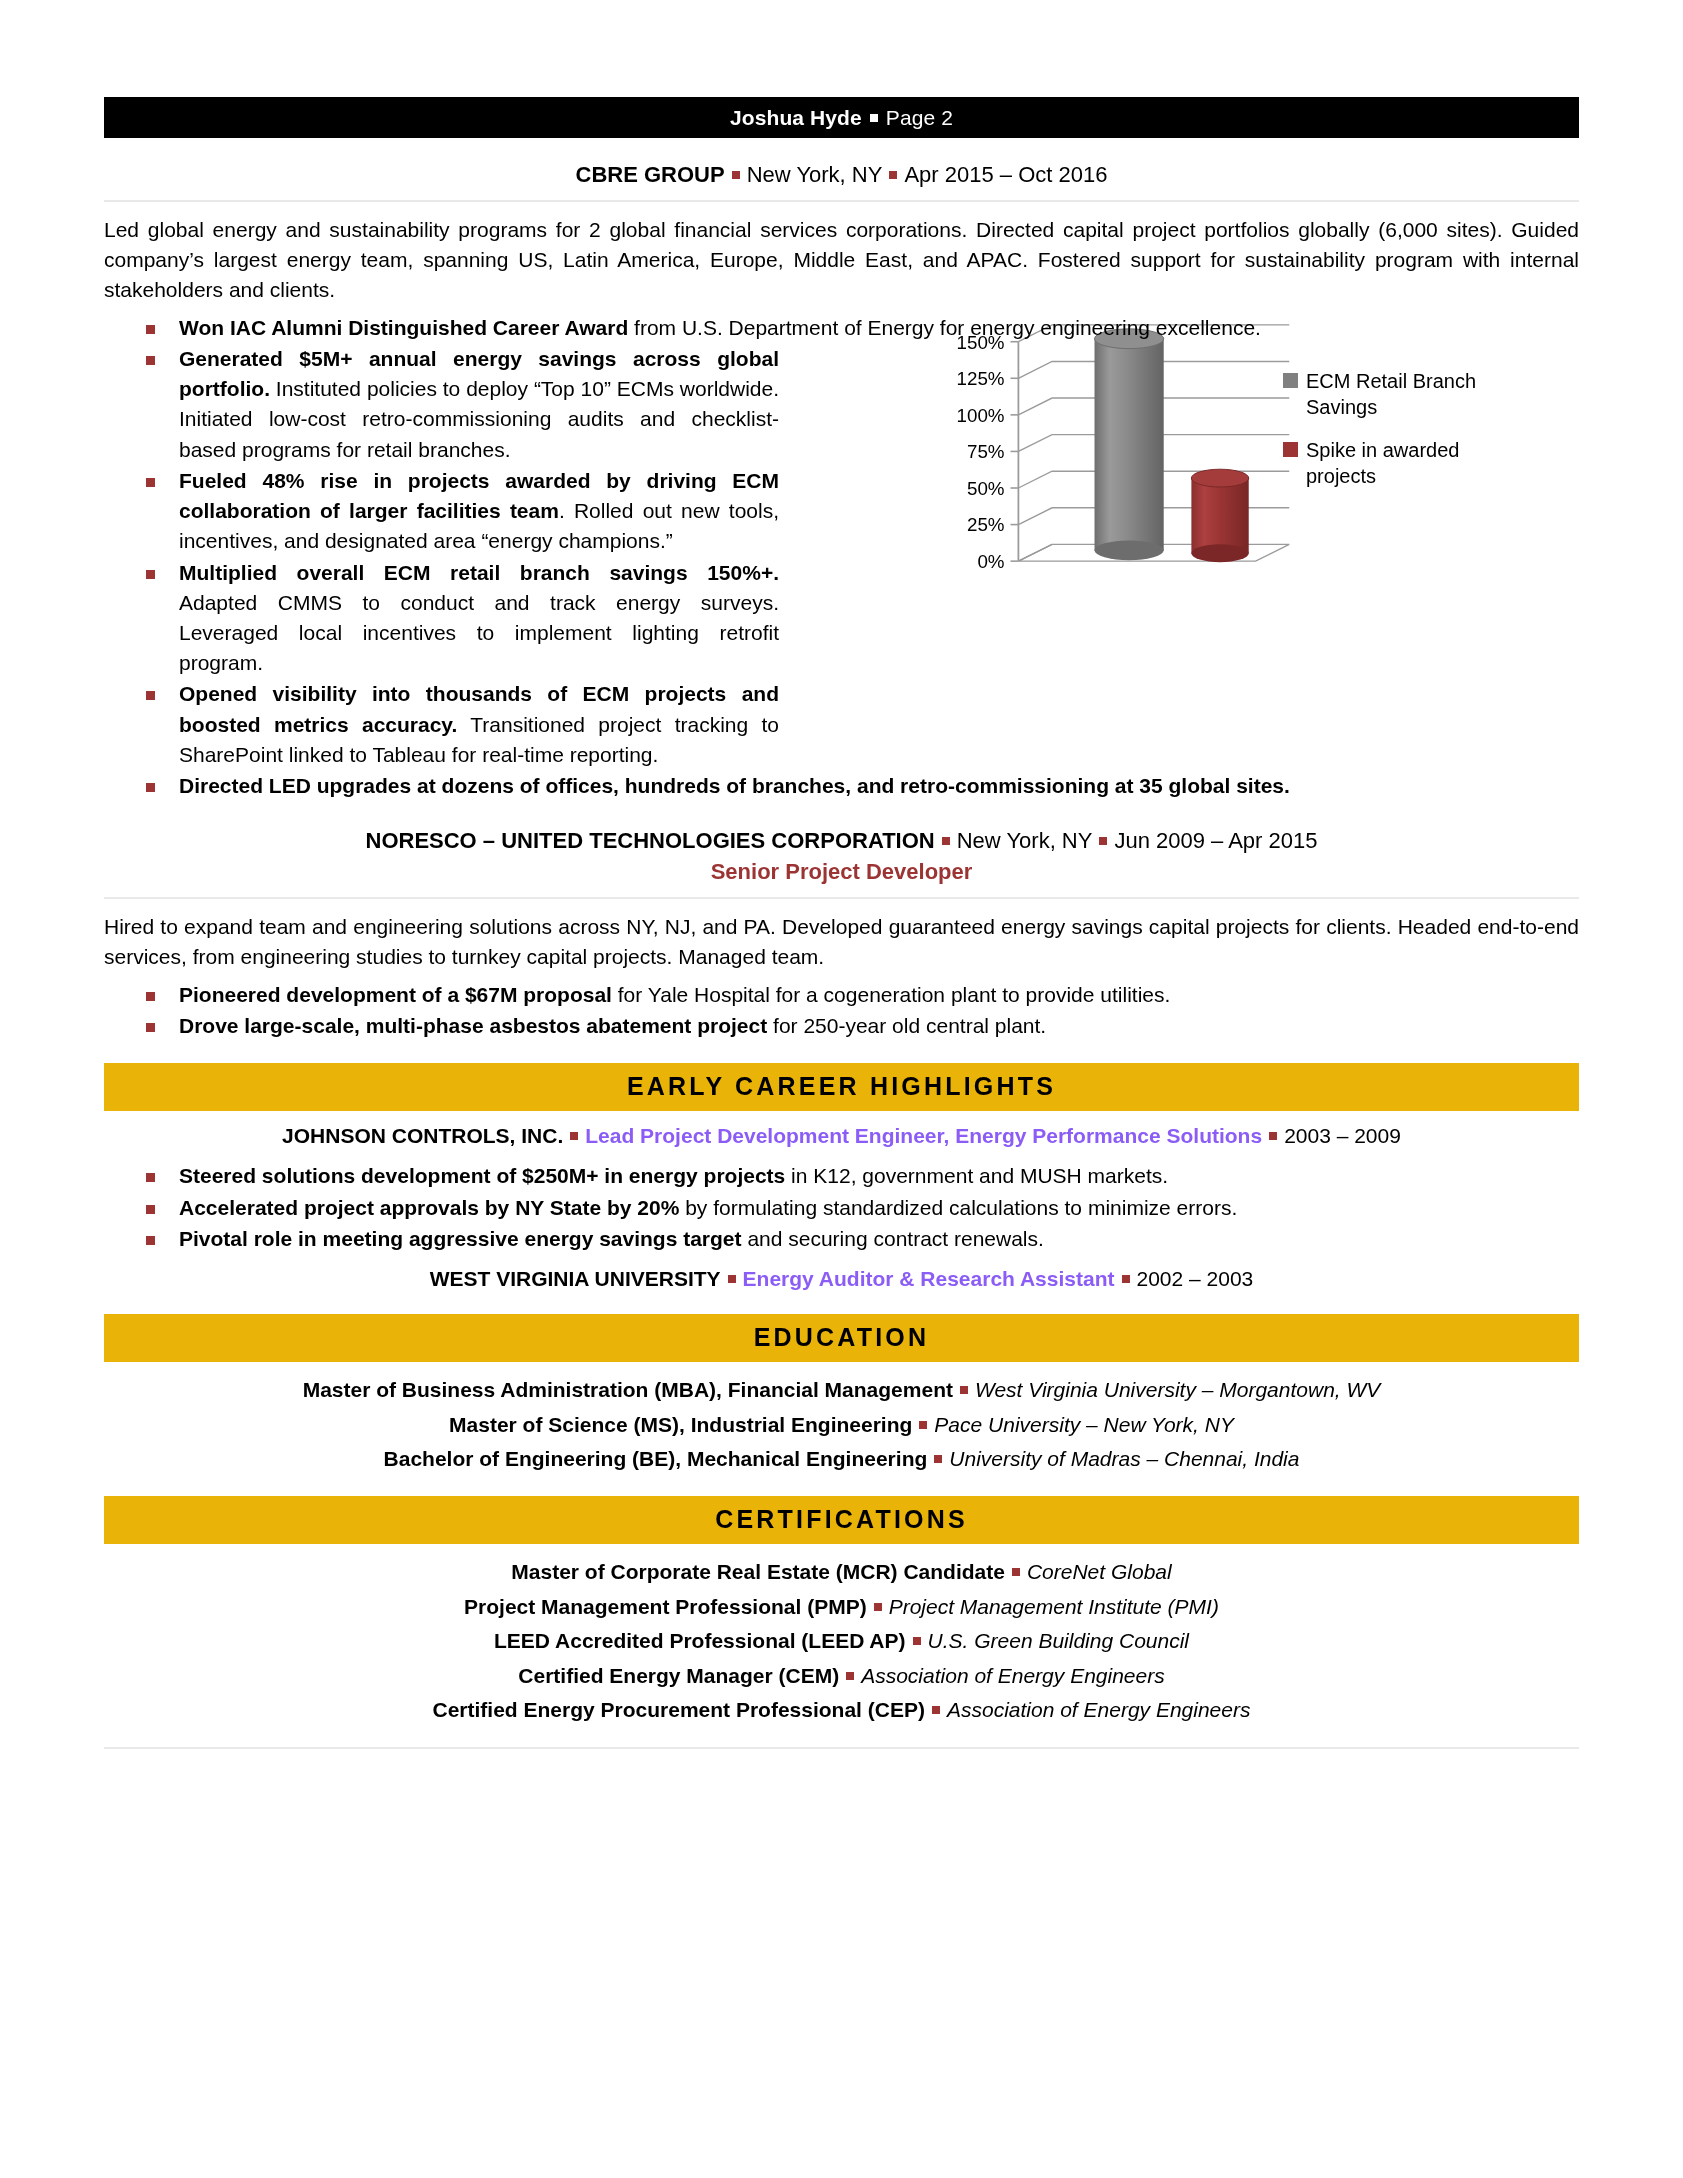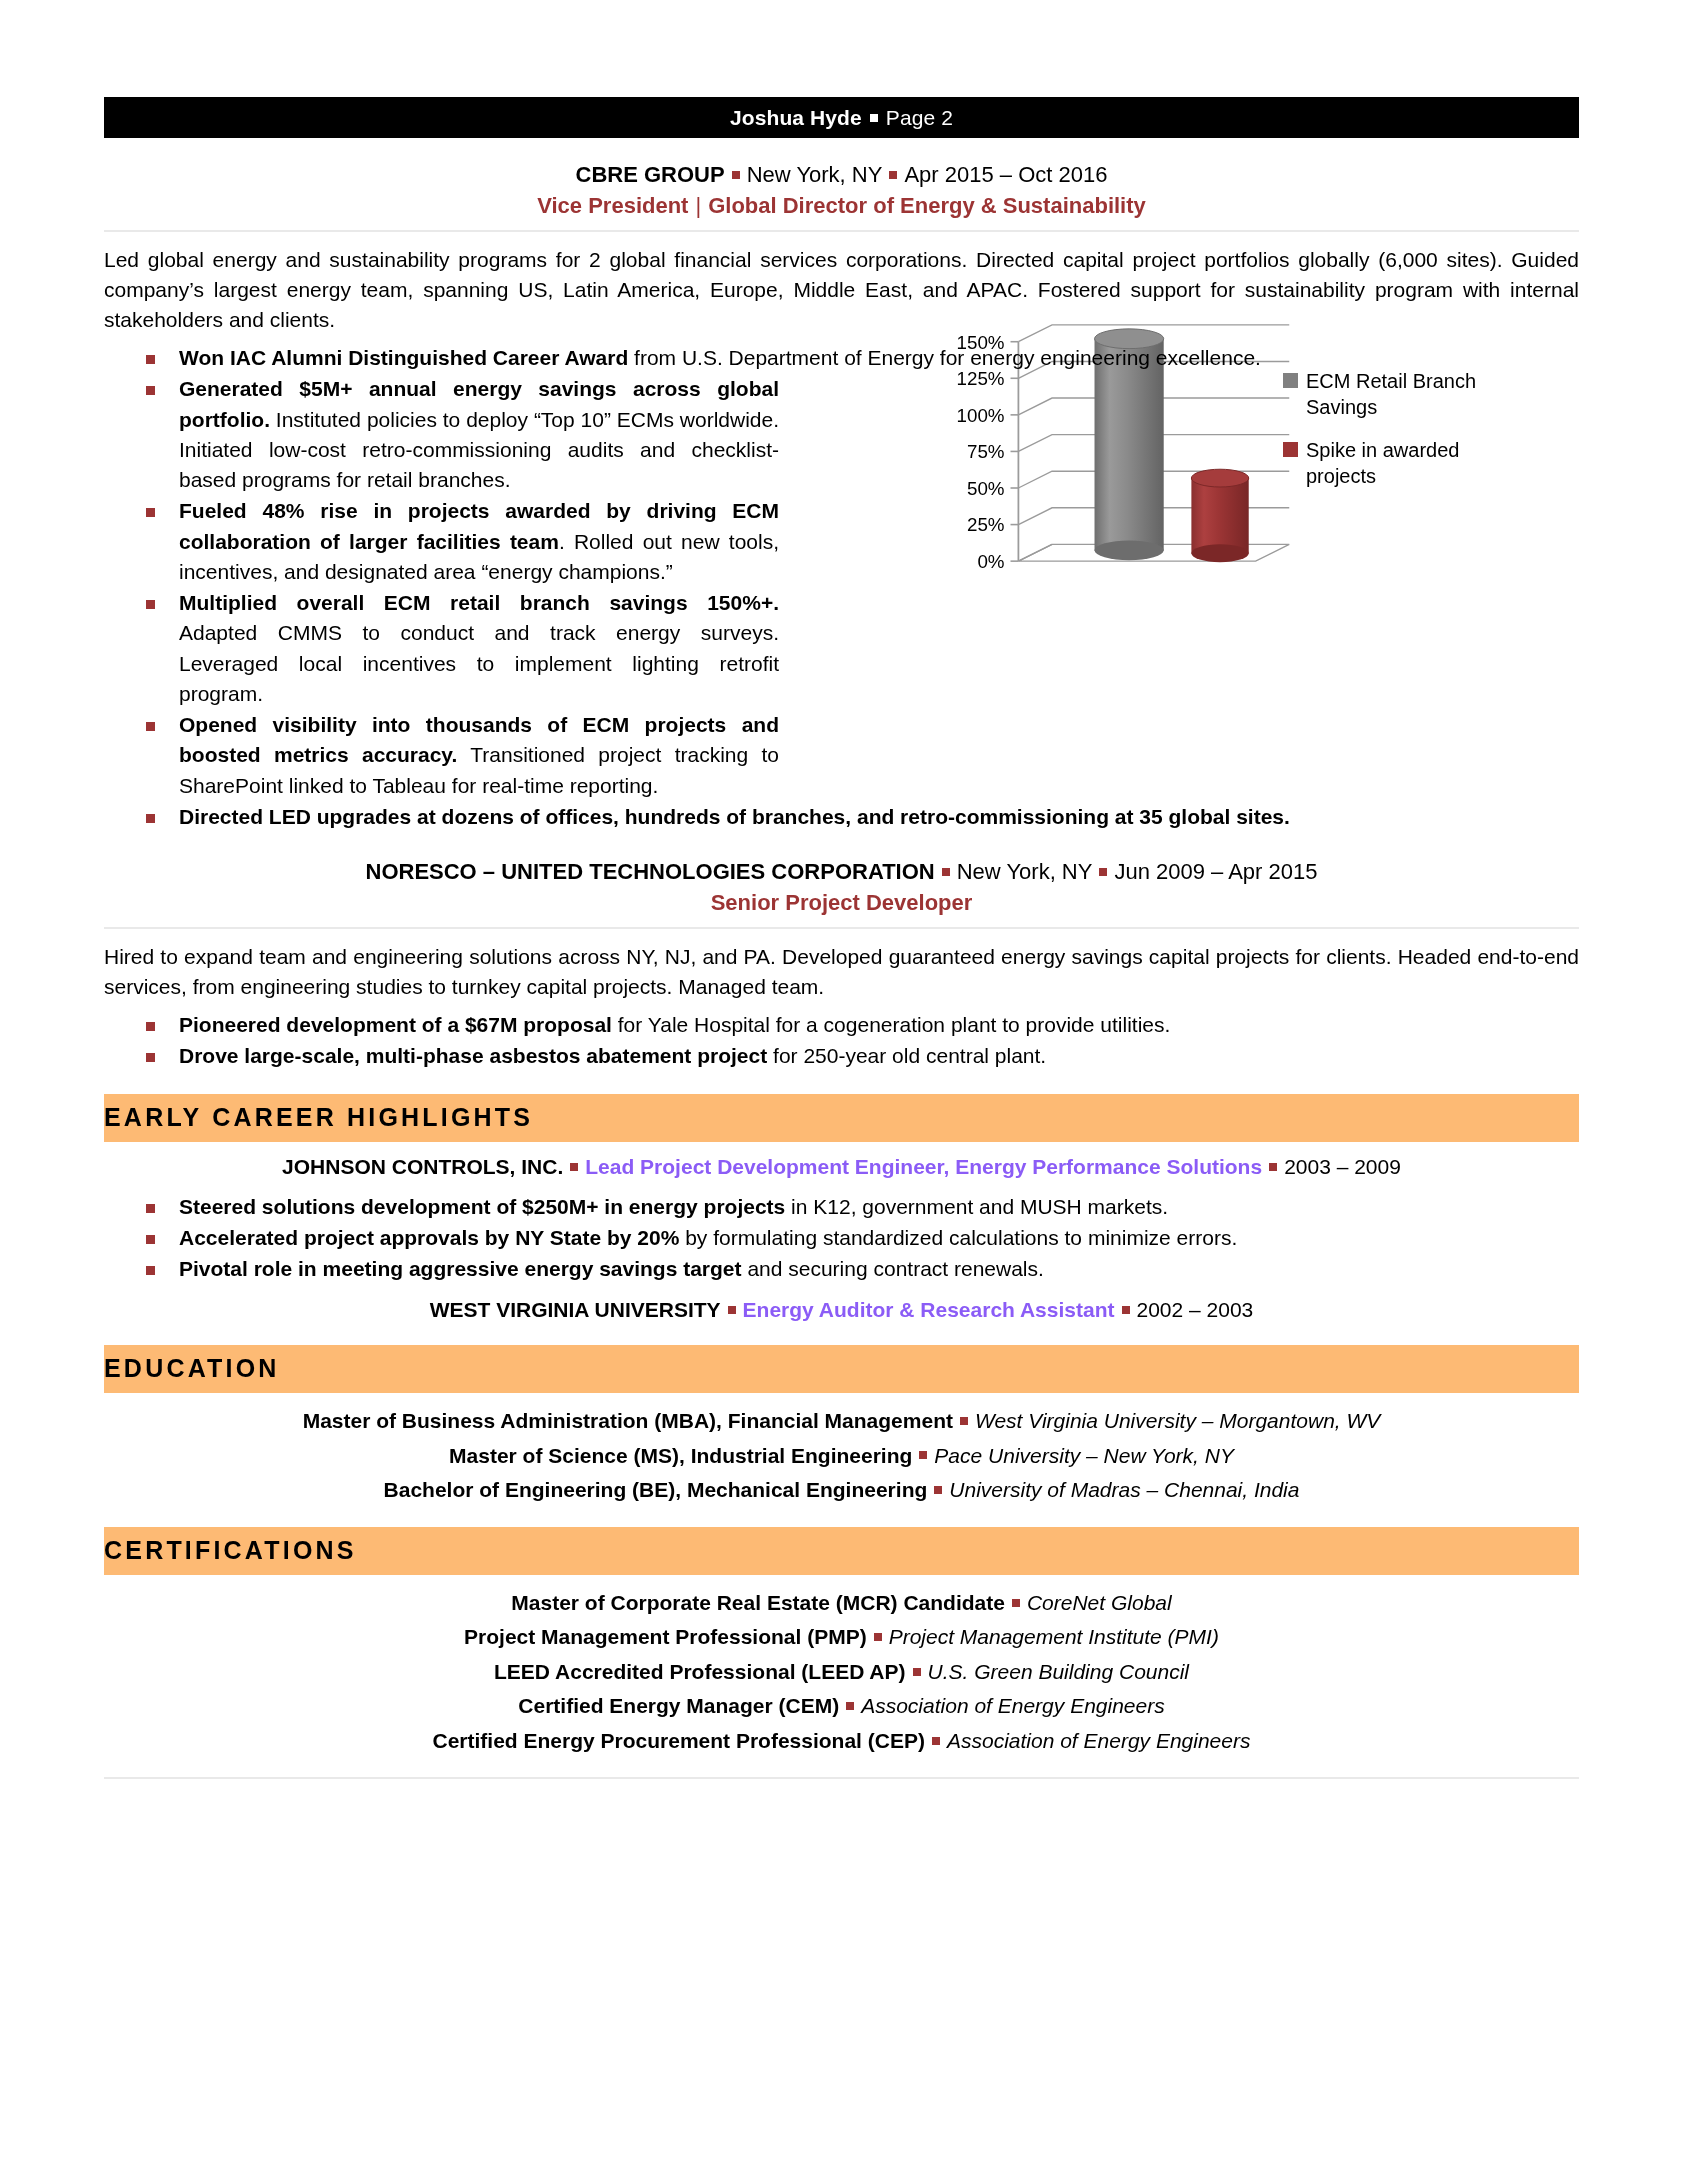--- a/index.html
+++ b/index.html
@@ -137,21 +137,22 @@
     height: 9px;
     background: #9c3434;
   }
   li b, .bold { font-weight: bold; }
 
   
   li.narrow { padding-right: 800px; }
 
   
   .section-banner {
-    background: #fdba74;
+    background: #eab308;
+    text-align: center;
     font-size: 25px;
     font-weight: bold;
     letter-spacing: 3.2px;
     padding: 9px 0 10px 0;
     margin-top: 22px;
     color: #000000;
   }
 
   
   .centered-line {
@@ -306,23 +307,20 @@
         <span class="legend-label">Spike in awarded projects</span>
       </div>
     </div>
   </div>
 
   <div class="content">
 
     <div class="job-head">
       <span class="job-company">CBRE GROUP</span><span class="sq"></span><span class="job-meta">New York, NY</span><span class="sq"></span><span class="job-meta">Apr 2015 – Oct 2016</span>
     </div>
-    <div class="job-title">
-      <span>Vice President</span><span class="pipe">|</span><span>Global Director of Energy &amp; Sustainability</span>
-    </div>
     <hr class="rule">
 
     <p class="para">Led global energy and sustainability programs for 2 global financial services corporations. Directed capital project portfolios globally (6,000 sites). Guided company’s largest energy team, spanning US, Latin America, Europe, Middle East, and APAC. Fostered support for sustainability program with internal stakeholders and clients.</p>
 
     <ul class="bullets">
       <li><b>Won IAC Alumni Distinguished Career Award</b><span> from U.S. Department of Energy for energy engineering excellence.</span></li>
       <li class="narrow"><b>Generated $5M+ annual energy savings across global portfolio.</b><span> Instituted policies to deploy “Top 10” ECMs worldwide. Initiated low-cost retro-commissioning audits and checklist-based programs for retail branches.</span></li>
       <li class="narrow"><b>Fueled 48% rise in projects awarded by driving ECM collaboration of larger facilities team</b><span>. Rolled out new tools, incentives, and designated area “energy champions.”</span></li>
       <li class="narrow"><b>Multiplied overall ECM retail branch savings 150%+.</b><span> Adapted CMMS to conduct and track energy surveys. Leveraged local incentives to implement lighting retrofit program.</span></li>
       <li class="narrow"><b>Opened visibility into thousands of ECM projects and boosted metrics accuracy.</b><span> Transitioned project tracking to SharePoint linked to Tableau for real-time reporting.</span></li>

